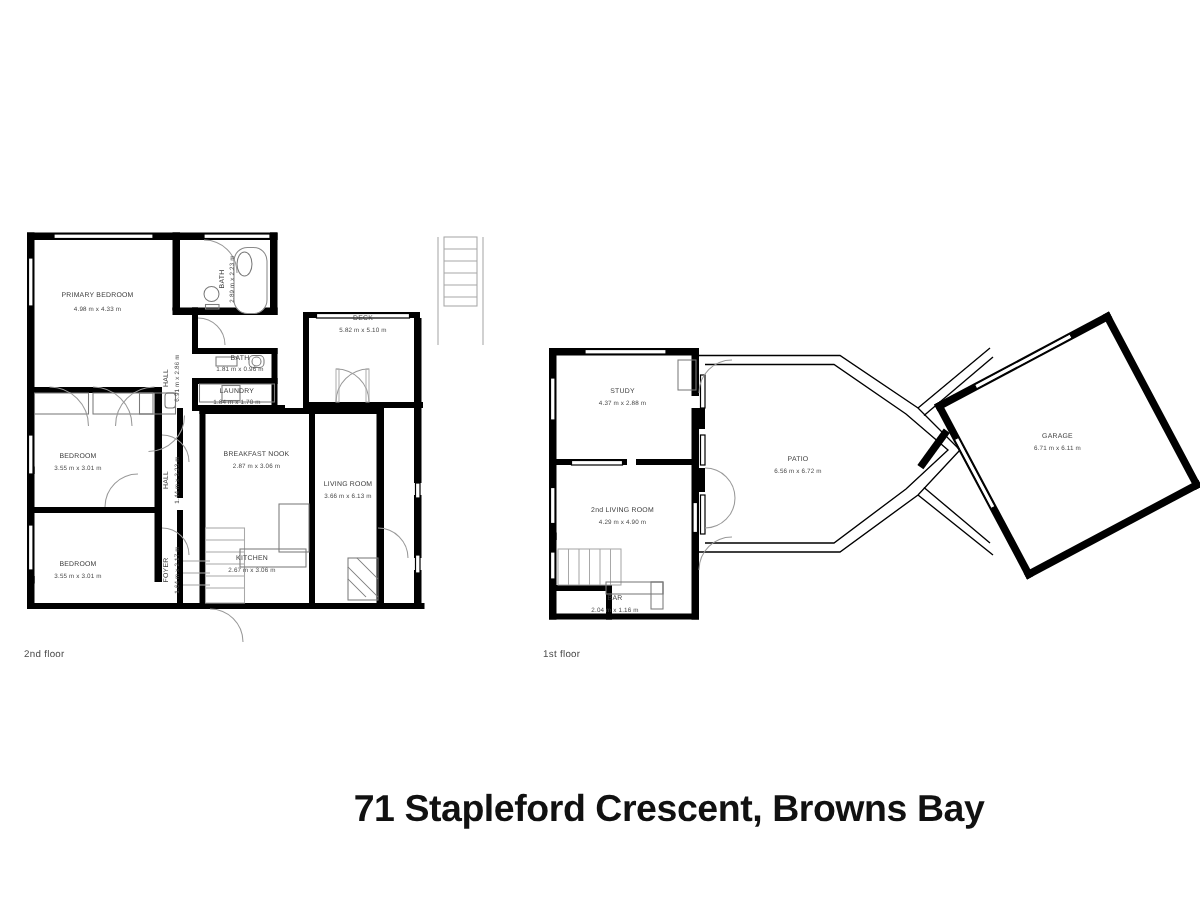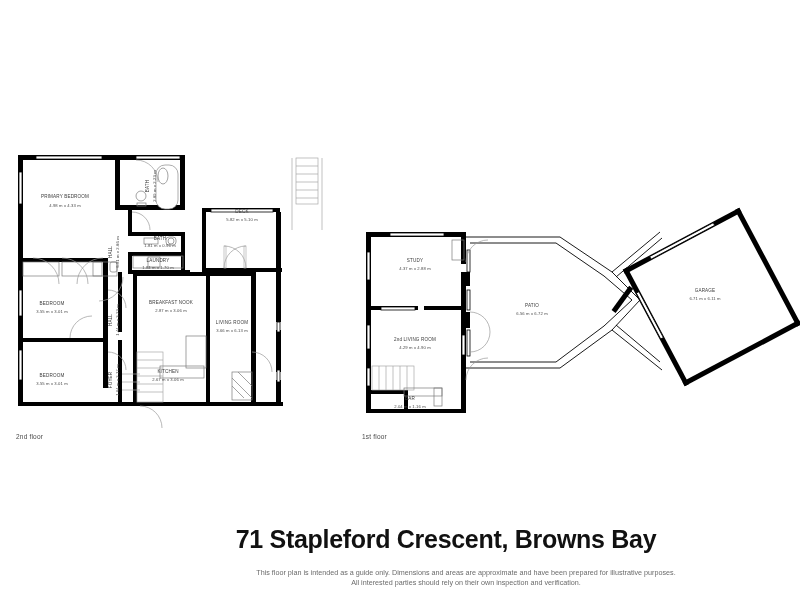--- a/index.html
+++ b/index.html
@@ -354,18 +354,14 @@
     </g>
   </svg>
 
   <div class="floor-caption" id="caption-2nd">2nd floor</div>
   <div class="floor-caption" id="caption-1st">1st floor</div>
 </div>
 
 <div class="title-block">
   <div id="page-title">71 Stapleford Crescent, Browns Bay</div>
 
-  <div class="disclaimer">
-    <div>This floor plan is intended as a guide only. Dimensions and areas are approximate and have been prepared for illustrative purposes.</div>
-    <div>All interested parties should rely on their own inspection and verification.</div>
-  </div>
 
 </div>
 
 </body></html>

